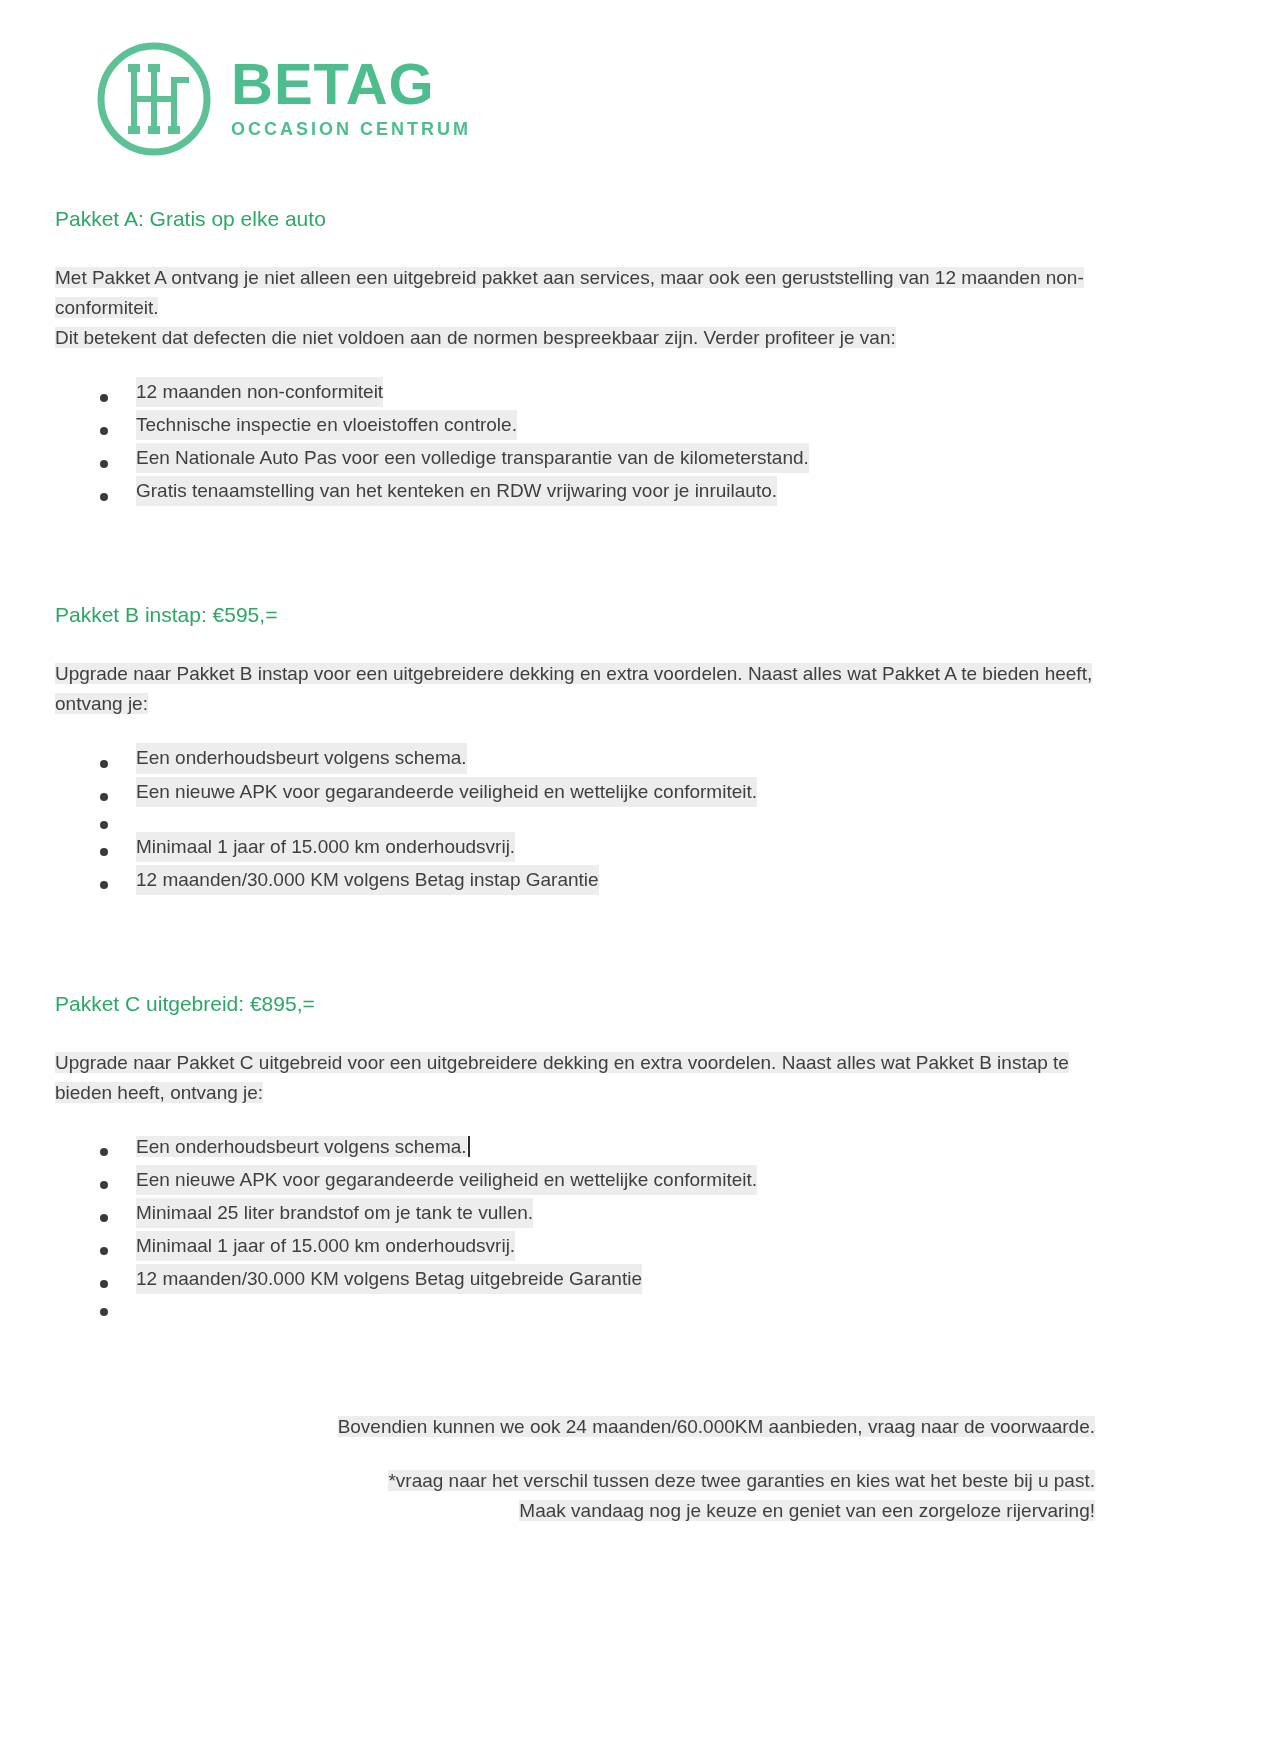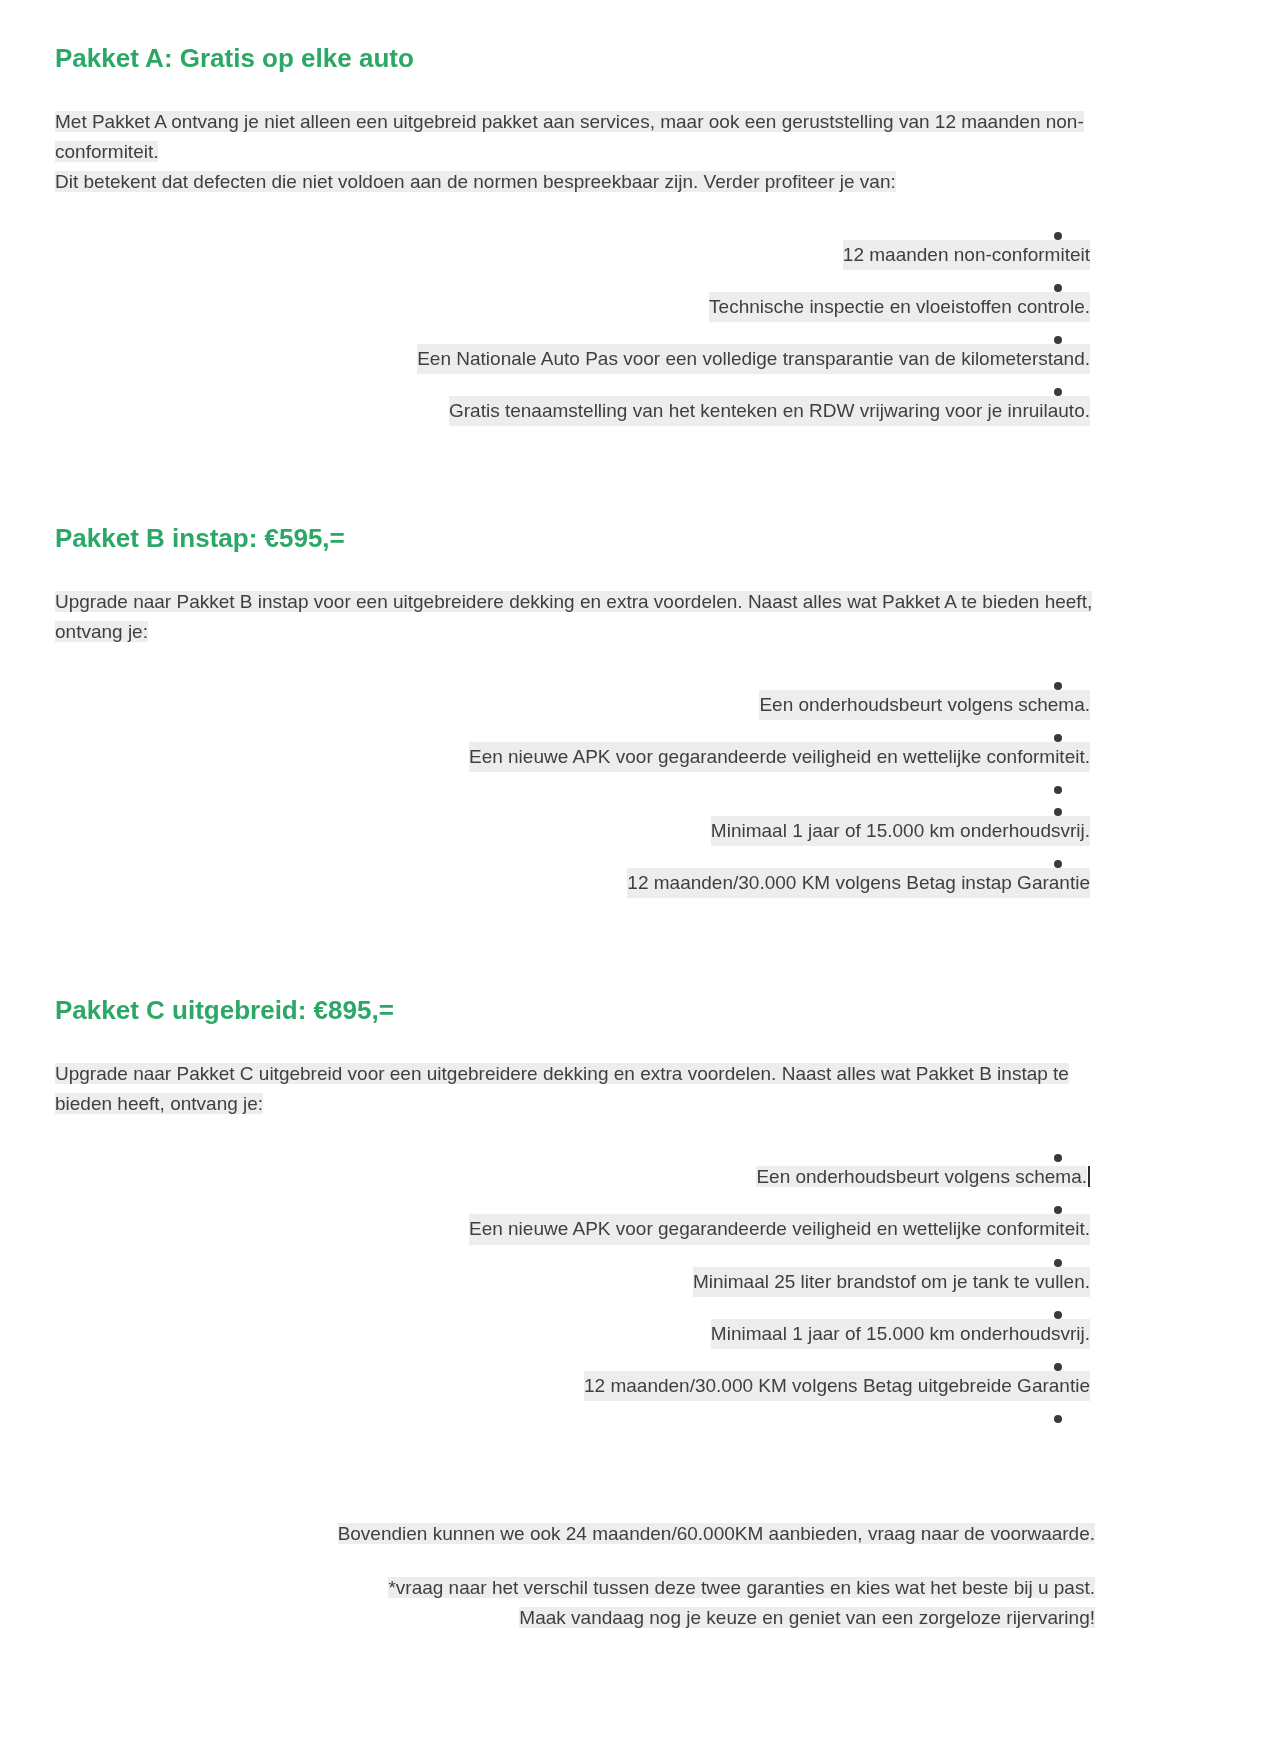--- a/index.html
+++ b/index.html
@@ -24,47 +24,67 @@
   .brand-sub {
     font-size:18px; font-weight:700; letter-spacing:3px;
     color:var(--brand-green,#4dbd8e); margin-top:2px;
   }
 
   
   .section { margin-bottom:92px; }
   .section:last-of-type { margin-bottom:96px; }
   .heading {
     color:var(--heading-green,#2ca866);
-    font-size:26px; font-weight:700;
+    font-size:21px; font-weight:400;
     margin-bottom:28px;
   }
   .para { max-width:1040px; margin-bottom:0; }
   .para-block { margin-bottom:24px; }
   .hl { background:var(--highlight,#ededed); }
 
   ul.bullets { list-style:none; margin-left:45px; max-width:990px; }
-  li.bullet { display:flex; align-items:flex-end; margin-bottom:3px;flex-direction:column; }
+  li.bullet { display:flex; align-items:center; margin-bottom:3px; }
   .dot {
     flex:0 0 auto; width:8px; height:8px; border-radius:50%;
     background:#3a3a3a; margin:11px 28px 0 0;
   }
   .caret {
     display:inline-block; width:2px; height:21px;
     background:#2b2b2b; vertical-align:-4px; margin-left:1px;
   }
 
   
   .closing { max-width:1045px;text-align:right; }
   .footnote { margin-top:24px; }
 </style>
 </head>
 <body>
 
 <div class="page">
 
+  <div class="logo-row">
+    <span class="logo-icon">
+      <svg width="122" height="122" viewBox="0 0 122 122" fill="none" stroke="#5cc296" stroke-width="6">
+        <circle cx="61" cy="61" r="53" stroke-width="7"></circle>
+        <line x1="41" y1="34" x2="41" y2="88"></line>
+        <line x1="61" y1="34" x2="61" y2="88"></line>
+        <path d="M81 88 V42 H96"></path>
+        <line x1="41" y1="61" x2="81" y2="61"></line>
+        <rect x="35" y="26" width="12" height="8" fill="#5cc296" stroke="none"></rect>
+        <rect x="55" y="26" width="12" height="8" fill="#5cc296" stroke="none"></rect>
+        <rect x="35" y="88" width="12" height="8" fill="#5cc296" stroke="none"></rect>
+        <rect x="55" y="88" width="12" height="8" fill="#5cc296" stroke="none"></rect>
+        <rect x="75" y="88" width="12" height="8" fill="#5cc296" stroke="none"></rect>
+      </svg>
+    </span>
+    <div class="logo-text">
+      <div class="brand">BETAG</div>
+      <div class="brand-sub">OCCASION CENTRUM</div>
+    </div>
+  </div>
 
   <section class="section">
     <h2 class="heading">Pakket A: Gratis op elke auto</h2>
     <div class="para-block">
       <p class="para"><span class="hl">Met Pakket A ontvang je niet alleen een uitgebreid pakket aan services, maar ook een geruststelling van 12 maanden non-conformiteit.</span></p>
       <p class="para"><span class="hl">Dit betekent dat defecten die niet voldoen aan de normen bespreekbaar zijn. Verder profiteer je van:</span></p>
     </div>
     <ul class="bullets">
       <li class="bullet">
           <span class="dot"></span>

